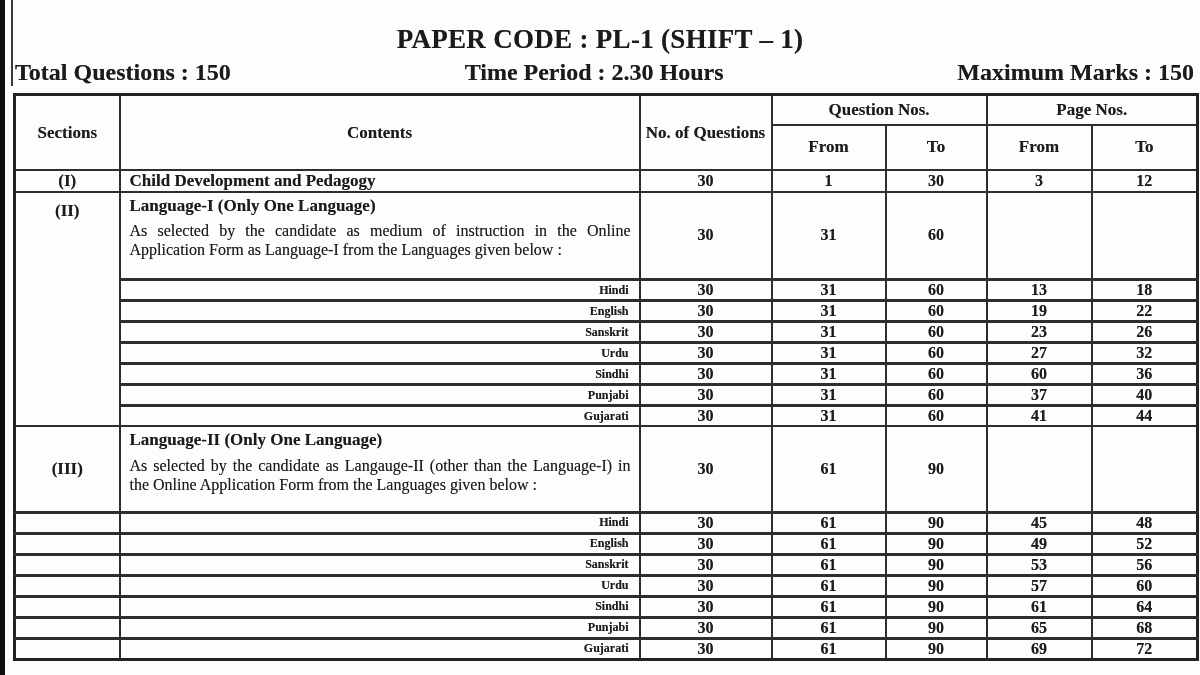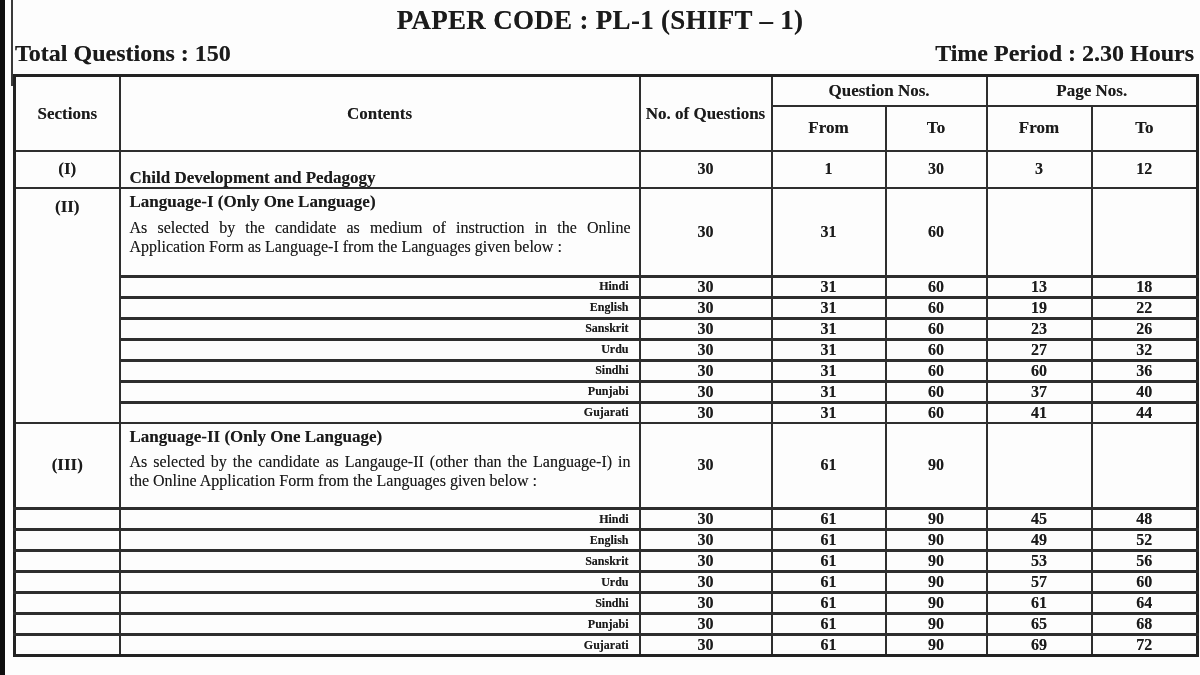--- a/index.html
+++ b/index.html
@@ -16,21 +16,21 @@
     width: 5px; height: 675px; background: #0e0e0e;
   }
   .scan-page-line {
     position: absolute; left: 11px; top: 0;
     width: 2px; height: 86px; background: #3a3a3a;
   }
   .doc-title {
     text-align: center;
     font-weight: bold;
     font-size: 27px;
-    padding-top: 5px;
+    padding-top: 24px;
     letter-spacing: 0.3px;
     text-shadow: 0 0 0.6px rgba(20,20,20,0.55);
   }
   .info-row {
     display: flex; justify-content: space-between; align-items: flex-start;
     font-weight: bold; font-size: 24px;
     margin-top: 4px;
     padding: 0 6px 0 15px;
     text-shadow: 0 0 0.6px rgba(20,20,20,0.55);
   }
@@ -55,21 +55,21 @@
   tr.head-sub th { height: 45px; }
   td.sec-label {
     text-align: center; vertical-align: middle;
     font-weight: bold; font-size: 17px;
   }
   td.sec-label.top { vertical-align: top; padding-top: 8px; }
   td.contents-cell {
     vertical-align: top;
     padding: 3px 8px 3px 9px;
   }
-  tr.simple-row td.contents-cell { vertical-align: middle; padding-top: 16px; padding-bottom: 0; }
+  tr.simple-row td.contents-cell { vertical-align: middle; padding-top: 0; padding-bottom: 0; }
   tr.simple-row td { height: 22px; }
   .sec-title { font-weight: bold; font-size: 17px; line-height: 1.15; }
   .sec-desc {
     font-weight: normal; font-size: 16px;
     margin-top: 6px; line-height: 1.2;
     text-align: justify;
   }
   tr.desc-row.sec-II td { height: 88px; }
   tr.desc-row.sec-III td { height: 86px; }
   td.num {
@@ -89,20 +89,21 @@
 <body>
 
 <div class="scan-edge-bar"></div>
 <div class="scan-page-line"></div>
 
 <div class="doc-title">PAPER CODE : PL-1 (SHIFT – 1)</div>
 
 <div class="info-row">
   <span>Total Questions : 150</span>
   <span>Time Period : 2.30 Hours</span>
+  <span>Maximum Marks : 150</span>
 </div>
 
 <table class="paper-table">
   <colgroup>
     <col style="width:105px">
       <col style="width:520px">
       <col style="width:132px">
     <col style="width:114px">
       <col style="width:101px">
       <col style="width:105px">

